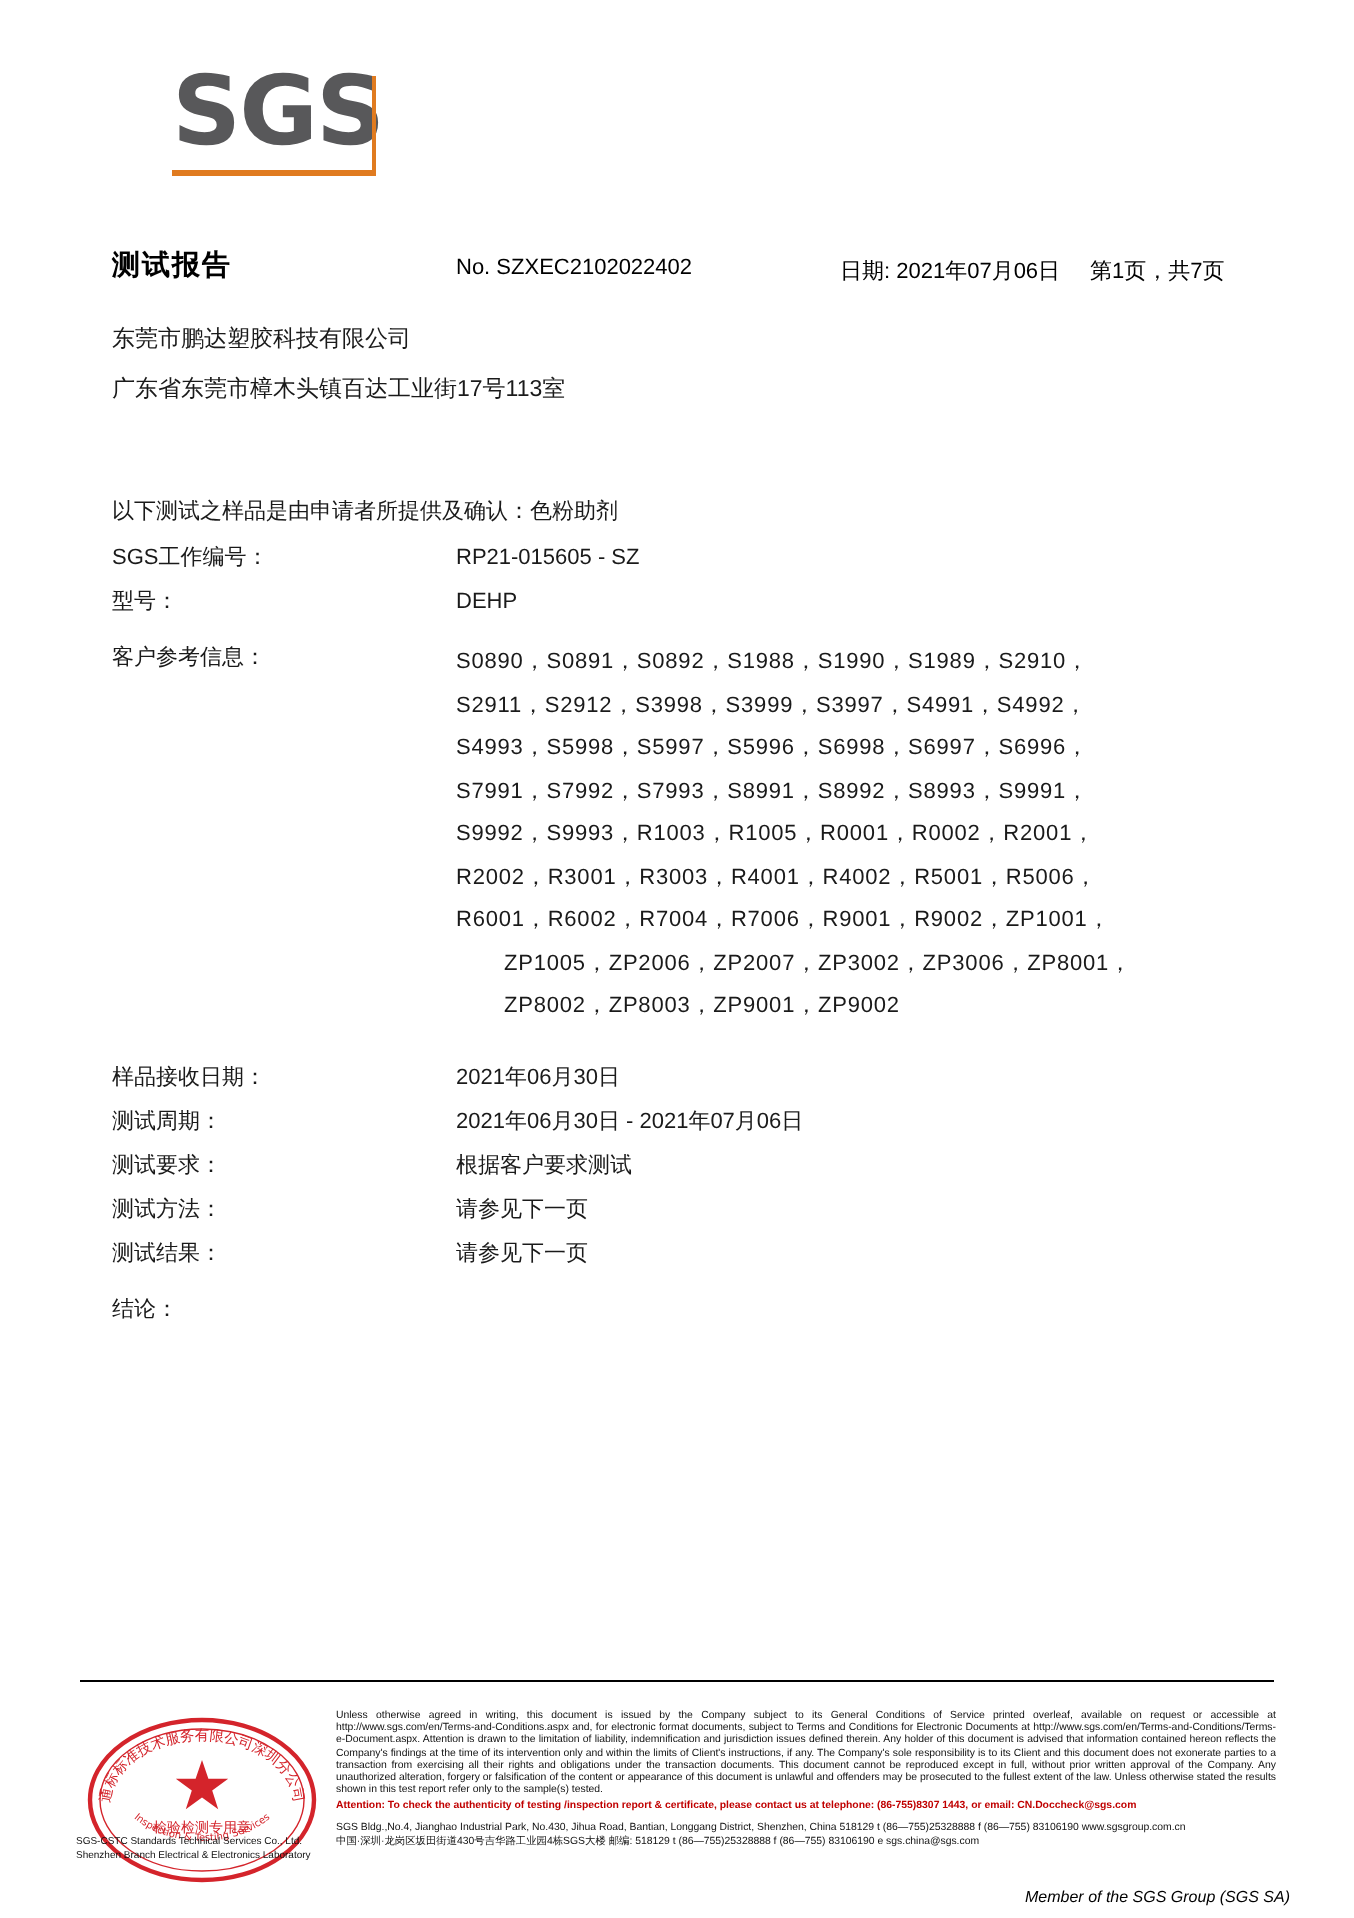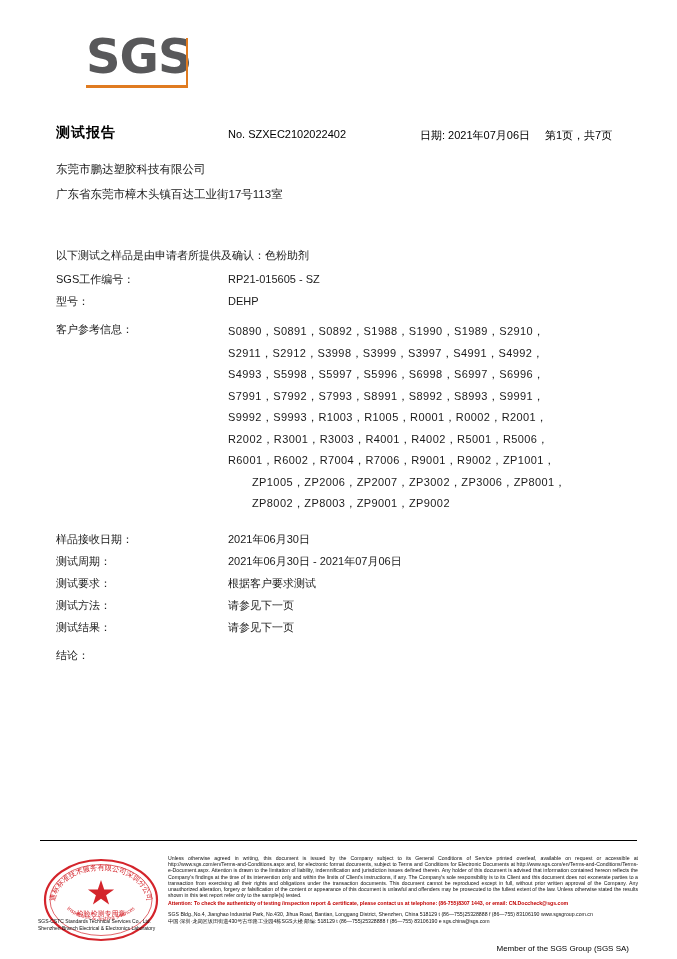--- a/index.html
+++ b/index.html
@@ -200,24 +200,25 @@
     position: absolute;
     left: 38px;
     top: 918px;
     font-size: 5px;
     color: #111;
     line-height: 7px;
     width: 130px;
   }
   .member-line {
     position: absolute;
-    right: 48px;
+    right: 32px;
     top: 944px;
     font-size: 8px;
     color: #000;
+    font-style: italic;
   }
 </style>
 </head>
 <body>
 
 <div class="page">
 
   <div class="logo-block">
     <div class="logo-text">SGS</div>
     <div class="logo-bar"></div>

